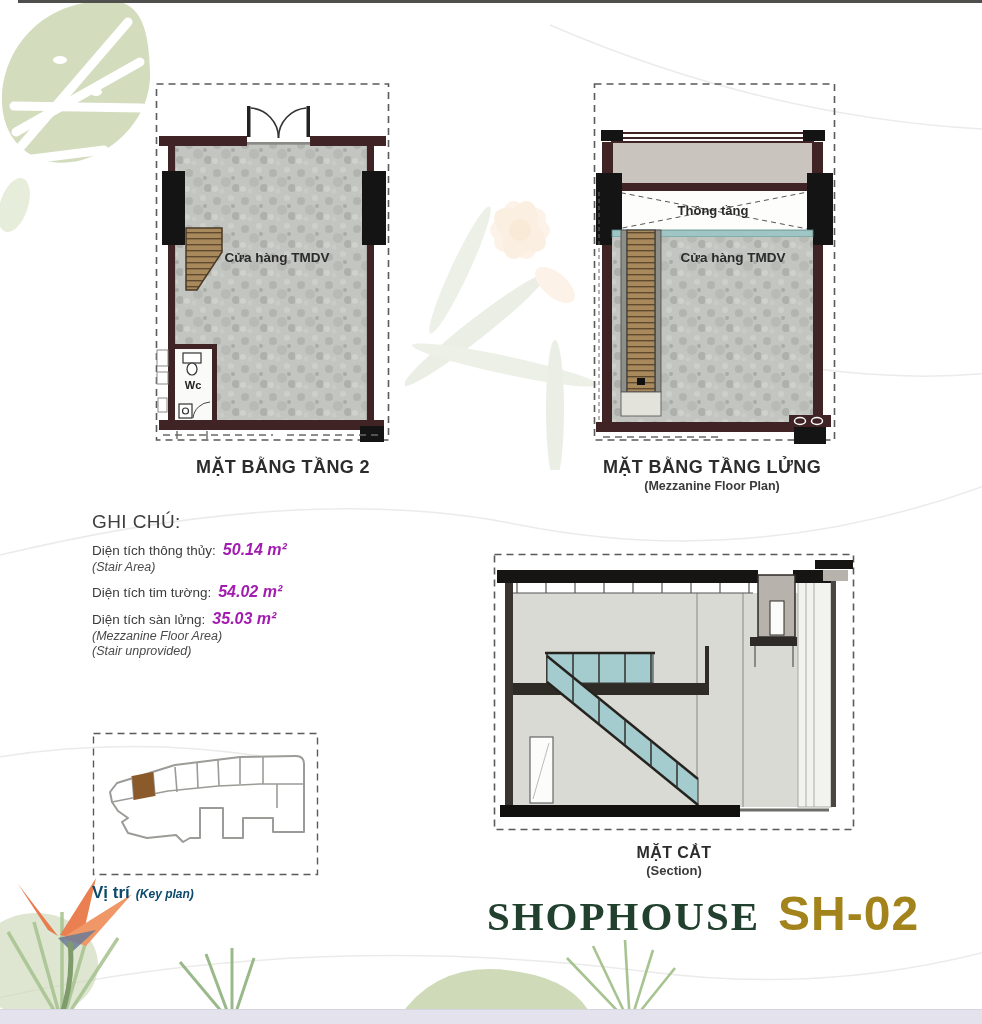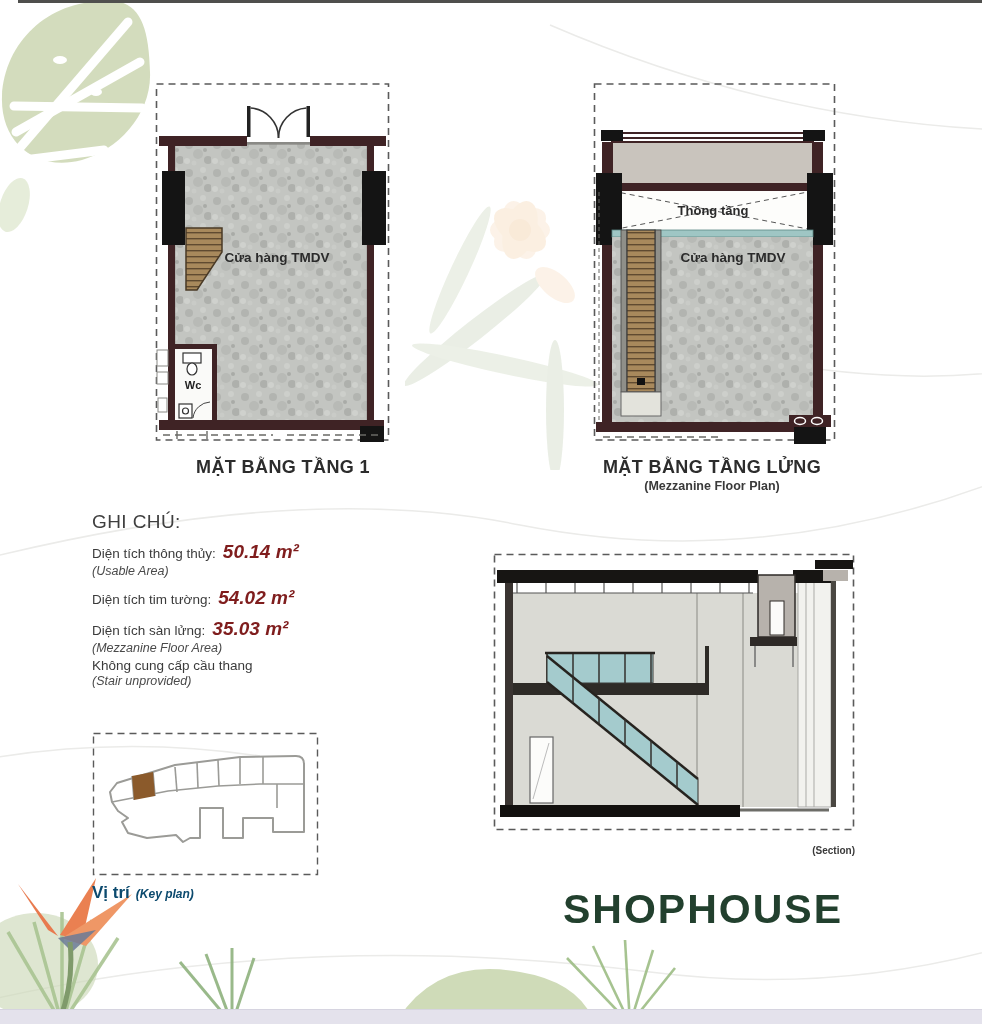--- a/index.html
+++ b/index.html
@@ -8,39 +8,39 @@
   .abs{position:absolute;}
   svg text{font-family:"Liberation Sans", sans-serif;}
   
   .top-line{left:18px;top:0;width:964px;height:3px;background:#4f4f4d;}
   .bottom-bar{left:0;top:1009px;width:982px;height:15px;background:#e4e2ec;border-top:1px solid #d6d4e0;}
   
   .caption{text-align:center;color:#2c2c2c;}
   .caption .t{font-size:18px;font-weight:bold;letter-spacing:.4px;}
   .caption .s{font-size:12.5px;font-weight:600;margin-top:1px;color:#3a3a3a;}
   .caption.small .t{font-size:16px;}
-  .caption.small .s{font-size:10px;text-align:right;}
+  .caption.small .s{font-size:13px;}
   
   #notes{left:92px;top:511px;width:330px;color:#3b3b3b;}
   #notes .gh{font-size:19px;color:#3f3f3f;letter-spacing:.4px;}
   #notes .gh-sub{font-size:13px;margin-top:3px;}
   #notes .items{margin-top:8px;}
   .note-item{margin-bottom:9px;}
   .note-item .line{display:flex;align-items:baseline;}
   .note-item .lbl{font-size:13.5px;}
-  .note-item .val{font-size:19px;font-weight:bold;font-style:italic;color:#7f1d1d;margin-left:7px;}
+  .note-item .val{font-size:16px;font-weight:bold;font-style:italic;color:#a21caf;margin-left:7px;}
   .note-sub{font-size:12.5px;font-style:italic;color:#4a4a4a;margin-top:1px;}
   .note-extra{font-size:13.5px;margin-top:3px;}
   
   #keyplan-label{left:92px;top:883px;color:#0c4a6e;}
   #keyplan-label .kp{font-size:17px;font-weight:bold;}
   #keyplan-label .kps{font-size:12px;font-weight:bold;font-style:italic;margin-left:6px;}
   
   #footer-title{left:468px;top:886px;width:470px;display:flex;align-items:baseline;justify-content:center;gap:18px;}
-  #footer-title .sh{font-family:Liberation Sans, sans-serif;font-weight:bold;font-size:41px;color:#22402e;letter-spacing:2px;}
+  #footer-title .sh{font-family:Liberation Serif, serif;font-weight:bold;font-size:41px;color:#22402e;letter-spacing:2px;}
   #footer-title .un{font-family:"Liberation Sans", sans-serif;font-weight:800;font-size:48px;color:#a3841c;letter-spacing:1px;}
 </style>
 </head>
 <body>
 
 <svg width="0" height="0" style="position:absolute">
   <defs>
     <pattern id="mottle" width="28" height="28" patternUnits="userSpaceOnUse">
       <rect width="28" height="28" fill="#c3c5c1"></rect>
       <circle cx="6" cy="7" r="4" fill="#b2b4b0"></circle>
@@ -235,50 +235,49 @@
     <ellipse cx="224" cy="339" rx="5.5" ry="3.5" fill="none" stroke="#ffffff" stroke-width="1.5"></ellipse>
     <rect x="201" y="345" width="32" height="17" fill="#141414"></rect>
   </g>
   <g stroke="#6a6a66" stroke-width="1.4">
     <line x1="10" y1="355" x2="130" y2="355" stroke-dasharray="7 5"></line>
     <line x1="6" y1="110" x2="6" y2="338" stroke-dasharray="4 3" stroke-width="1"></line>
   </g>
 </svg>
 
 <div class="abs caption" style="left:133px;top:457px;width:300px;">
-  <div class="t">MẶT BẰNG TẦNG 1</div>
+  <div class="t">MẶT BẰNG TẦNG 2</div>
 </div>
 <div class="abs caption" style="left:562px;top:457px;width:300px;">
   <div class="t">MẶT BẰNG TẦNG LỬNG</div>
   <div class="s">(Mezzanine Floor Plan)</div>
 </div>
 
 <div id="notes" class="abs">
   <div class="gh">GHI CHÚ:</div>
   <div class="items">
     <div class="note-item">
       <div class="line">
           <span class="lbl">Diện tích thông thủy:</span>
           <span class="val">50.14 m²</span>
         </div>
-      <div class="note-sub">(Usable Area)</div>
+      <div class="note-sub">(Stair Area)</div>
     </div>
     <div class="note-item">
       <div class="line">
           <span class="lbl">Diện tích tim tường:</span>
           <span class="val">54.02 m²</span>
         </div>
     </div>
     <div class="note-item">
       <div class="line">
           <span class="lbl">Diện tích sàn lửng:</span>
           <span class="val">35.03 m²</span>
         </div>
       <div class="note-sub">(Mezzanine Floor Area)</div>
-      <div class="note-extra">Không cung cấp cầu thang</div>
       <div class="note-sub">(Stair unprovided)</div>
     </div>
   </div>
 </div>
 
 <svg class="abs" style="left:92px;top:732px;" width="228" height="145" viewBox="0 0 228 145">
   <rect x="1.5" y="1.5" width="224" height="141" fill="none" stroke="#5a5a5a" stroke-width="1.4" stroke-dasharray="7 5"></rect>
   <path d="M 18,60 L 25,51 L 83,33 L 148,25 L 204,24 Q 212,24 212,32 L 212,100 L 181,100 L 181,86 L 151,86 L 151,106 L 131,106 L 131,76 L 108,76 L 108,106 L 98,106 L 91,110 L 84,103 L 55,106 L 36,101 L 30,90 L 36,86 L 26,79 L 20,70 Z" fill="#ffffff" stroke="#9b9b97" stroke-width="2" stroke-linejoin="round"></path>
   <g stroke="#9b9b97" stroke-width="1.6" fill="none">
     <path d="M 20,70 L 76,59 L 126,54 L 168,52 L 212,52"></path>
@@ -367,21 +366,23 @@
   <g>
     <rect x="37" y="184" width="23" height="66" fill="#fcfcfa" stroke="#666" stroke-width="1.2"></rect>
     <line x1="40" y1="246" x2="56" y2="190" stroke="#bbb" stroke-width="1"></line>
   </g>
 
   <rect x="7" y="252" width="240" height="12" fill="#12100e"></rect>
   <line x1="247" y1="257" x2="336" y2="257" stroke="#6d6d68" stroke-width="3"></line>
 </svg>
 
 <div class="abs caption small" style="left:493px;top:844px;width:362px;">
+  <div class="t">MẶT CẮT</div>
   <div class="s">(Section)</div>
 </div>
 
 <div id="footer-title" class="abs">
   <span class="sh">SHOPHOUSE</span>
+  <span class="un">SH-02</span>
 </div>
 
 <div class="abs top-line"></div>
 <div class="abs bottom-bar"></div>
 
 </body></html>

